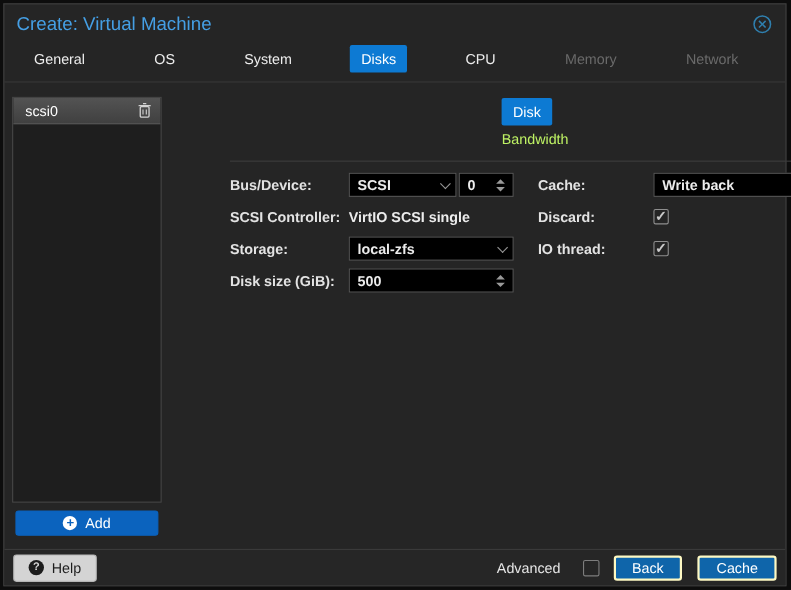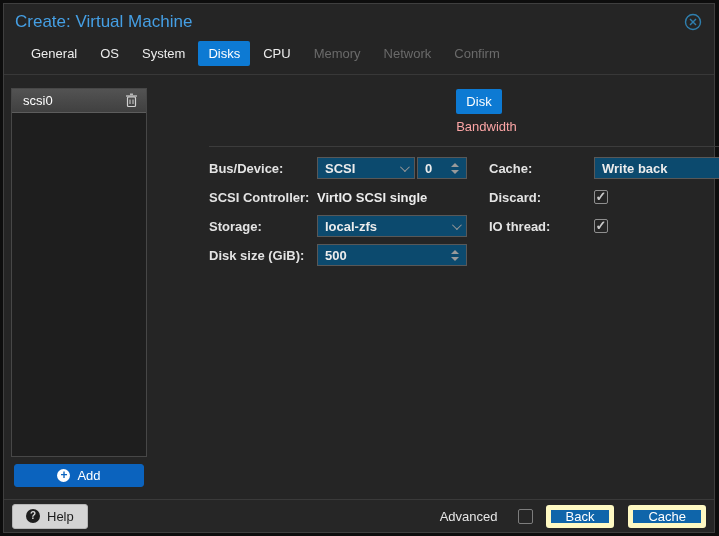--- a/index.html
+++ b/index.html
@@ -7,21 +7,21 @@
   .dialog {
     position:absolute; left:3px; top:3px; width:712px; height:530px;
     background:#252525; border:1px solid #3f3f3f; color:#e6e6e6; font-size:13px;
   }
   
   .titlebar { display:flex; align-items:center; padding:8px 12px 2px 11px; }
   .title { color:#459fe4; font-size:17px; }
   .spacer { flex:1; }
   .close-btn { width:18px; height:18px; cursor:pointer; display:flex; }
   
-  .tabbar { display:flex; align-items:center; padding:7px 10px 8px 17px; border-bottom:1px solid #383838; }
+  .tabbar { display:flex; align-items:center; padding:7px 10px 8px 17px; border-bottom:1px solid #383838;gap:40px; }
   .wtab { padding:5px 10px; margin-right:3px; color:#ededed; border-radius:2px; cursor:pointer; white-space:nowrap; }
   .wtab.active { background:#0d7ad3; color:#fff; }
   .wtab.disabled { color:#6a6a6a; cursor:default; }
   
   .main { display:flex; padding:13px 12px 0 7px; height:412px;gap:48px; }
   .left-col { width:136px; flex:none; display:flex; flex-direction:column; }
   .disk-list { height:377px; background:#1e1e1e; border:1px solid #474747; overflow:hidden; }
   .disk-item {
     height:24px; display:flex; align-items:center; justify-content:space-between;
     padding:0 8px 0 11px; cursor:pointer;
@@ -34,33 +34,33 @@
     margin:7px 3px 0 3px; height:23px; background:#0b63be; border:1px solid #0b63be; border-radius:3px;
     color:#fff; display:flex; align-items:center; justify-content:center; gap:7px; cursor:pointer; font-size:13px;
   }
   .plus-circle {
     width:13px; height:13px; background:#fff; color:#0b63be; border-radius:50%;
     font-weight:bold; font-size:12px; line-height:13px; text-align:center; display:inline-block;
   }
   
   .content { flex:1; margin-left:14px; }
   .subtabs { display:flex; align-items:center; padding-bottom:7px; border-bottom:1px solid #3c3c3c; margin-top:1px;flex-direction:column; }
-  .stab { padding:5px 10px; border-radius:2px; color:#fca5a5; cursor:pointer; }
+  .stab { padding:5px 10px; border-radius:2px; color:#bef264; cursor:pointer; }
   .stab.active { background:#0d7ad3; color:#fff; }
   .stab + .stab { margin-left:15px; }
   
   .form { margin-top:10px;font-weight:bold; }
   .frow { display:flex; align-items:center; height:22px; margin-bottom:7px; }
   .lbl1 { width:108px; flex:none; color:#e3e3e3; }
   .slot1 { width:150px; flex:none; display:flex; }
   .lbl2 { width:105px; flex:none; margin-left:22px; color:#e3e3e3; }
   .slot2 { width:155px; flex:none; display:flex; }
   .lbl1.disabled, .lbl2.disabled { color:#6d6d6d; }
   .field {
-    height:22px; background:#0c4a6e; border:1px solid #585858; color:#ececec;
+    height:22px; background:#000000; border:1px solid #585858; color:#ececec;
     display:flex; align-items:center; padding:0 7px; overflow:hidden; white-space:nowrap; width:100%;
   }
   .field .val { flex:1; overflow:hidden; text-overflow:clip; }
   .field.disabled { background:#2d2d2d; border-color:#424242; color:#6d6d6d; }
   .chev-down {
     width:7px; height:7px; border-right:1.5px solid #969696; border-bottom:1.5px solid #969696;
     transform:rotate(45deg) translateY(-2px); flex:none; margin-left:6px;
   }
   .field.disabled .chev-down { border-color:#4f4f4f; }
   .combo-split { display:flex; width:100%; gap:2px; }
@@ -84,21 +84,21 @@
     height:25px; padding:0 13px; background:#d4d4d4; border:1px solid #b5b5b5; border-radius:3px;
     color:#1d1d1d; display:flex; align-items:center; gap:7px; cursor:pointer; font-size:13px;
   }
   .q-circle {
     width:14px; height:14px; background:#1d1d1d; color:#d9d9d9; border-radius:50%;
     font-size:10px; font-weight:bold; line-height:14px; text-align:center;
   }
   .adv-label { color:#e6e6e6; margin-right:20px; }
   .adv-check { width:15px; height:15px; border:1px solid #7d7d7d; border-radius:2px; background:transparent; margin-right:13px; cursor:pointer; }
   .btn-blue {
-    height:23px; padding:0 15px; background:#0f65aa; border:5px solid #fef9c3; border-radius:3px;
+    height:23px; padding:0 15px; background:#0f65aa; border:2px solid #fef9c3; border-radius:3px;
     color:#fff; font-size:13px; display:flex; align-items:center; cursor:pointer;
   }
   .btn-blue + .btn-blue { margin-left:14px; }
 </style>
 </head>
 <body>
 
 <div class="dialog">
 
   <div class="titlebar">

